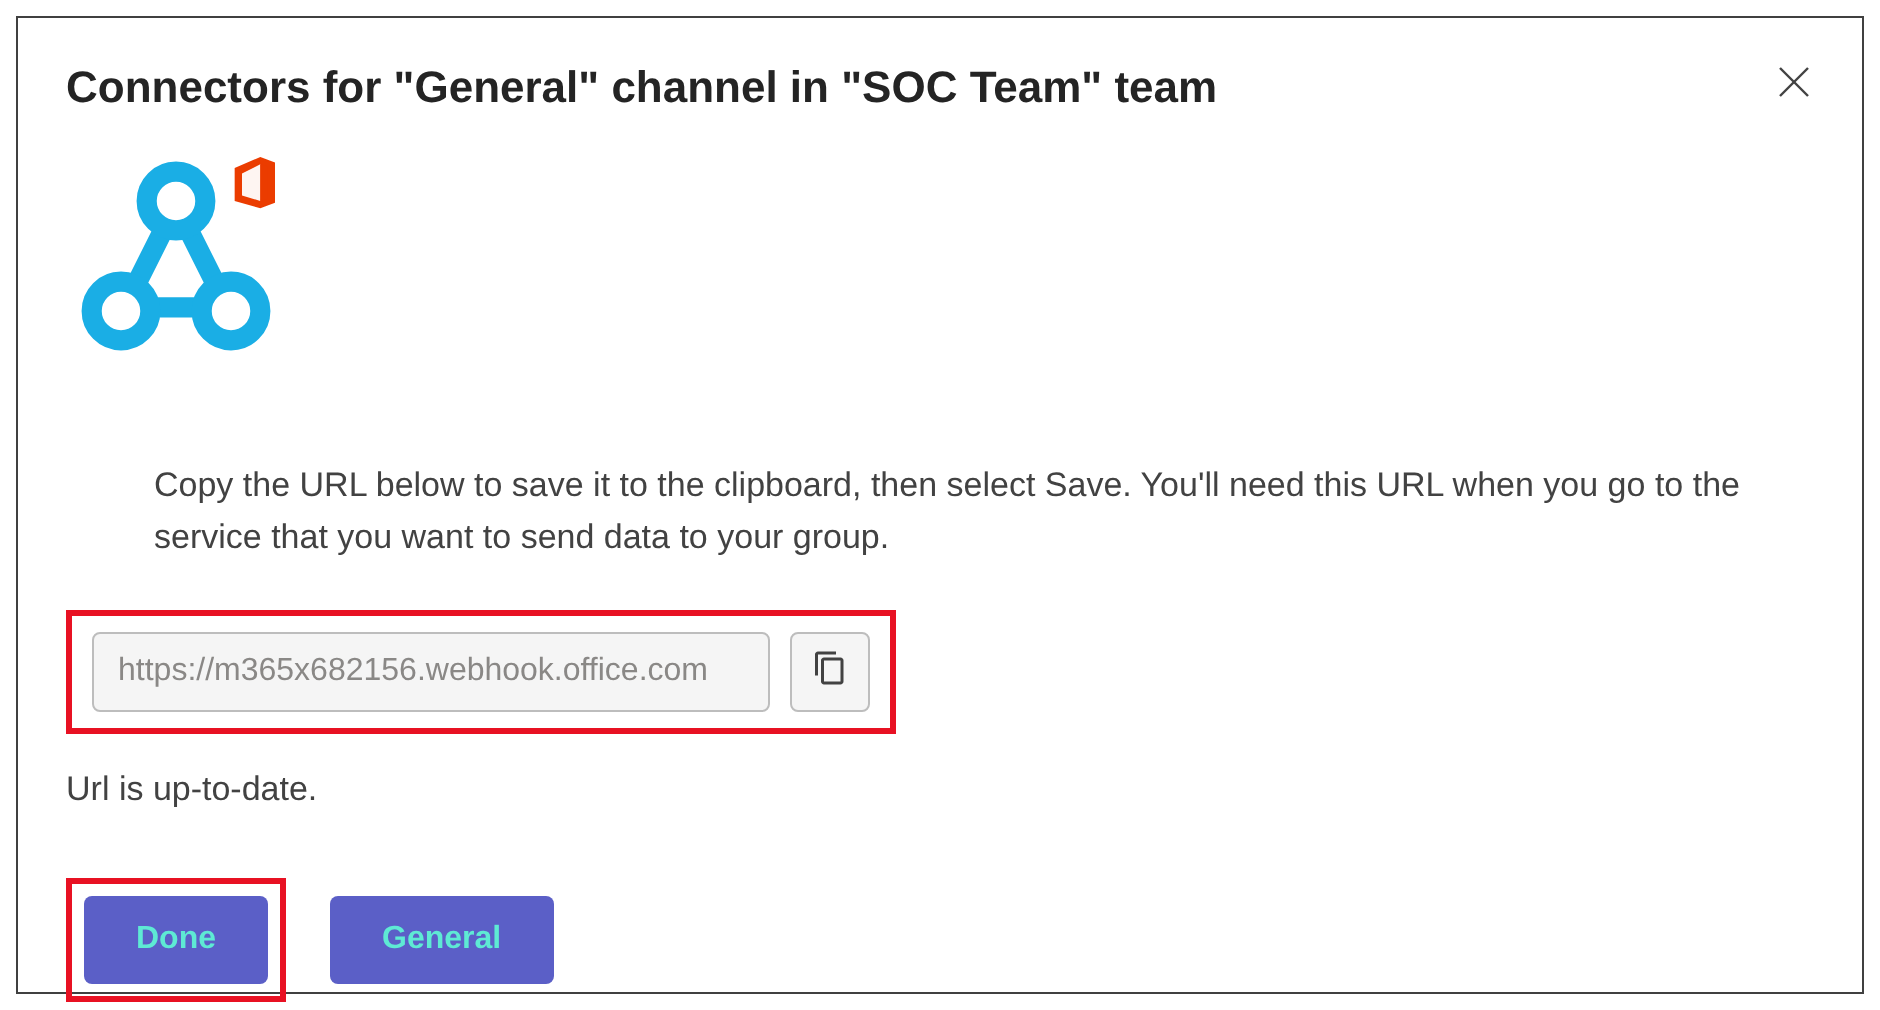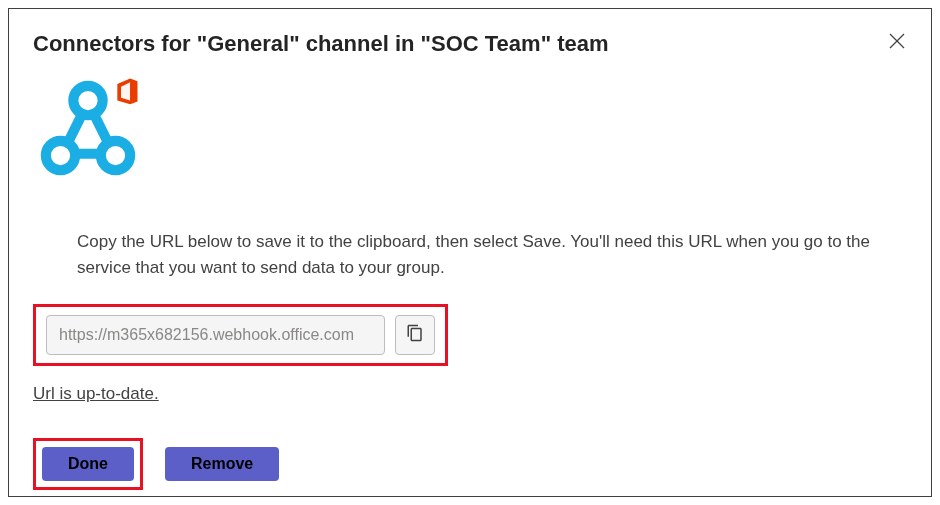--- a/index.html
+++ b/index.html
@@ -77,34 +77,33 @@
       display: flex;
       align-items: center;
       justify-content: center;
       color: #424242;
     }
     .copy-btn svg { width: 18px; height: 18px; }
     .status {
       font-size: 17px;
       color: #424242;
       margin-bottom: 34px;
-      text-decoration: underline;
     }
     .button-row {
       display: flex;
       gap: 22px;
       align-items: center;
     }
     .btn {
-      height: 34px;
+      height: 44px;
       padding: 0 26px;
       border: none;
       border-radius: 4px;
       background: #5b5fc7;
-      color: #000000;
+      color: #5eead4;
       font-size: 16px;
       font-weight: 600;
       font-family: inherit;
       cursor: pointer;
     }
     .done-wrap {
       border: 3px solid #e81123;
       padding: 6px;
       display: inline-flex;
     }
@@ -162,16 +161,16 @@
       </span>
     </button>
   </div>
 
   <p class="status">Url is up-to-date.</p>
 
   <div class="button-row">
     <span class="done-wrap">
       <button class="btn">Done</button>
     </span>
-    <button class="btn">Remove</button>
+    <button class="btn">General</button>
   </div>
 
 </div>
 
 </body></html>

